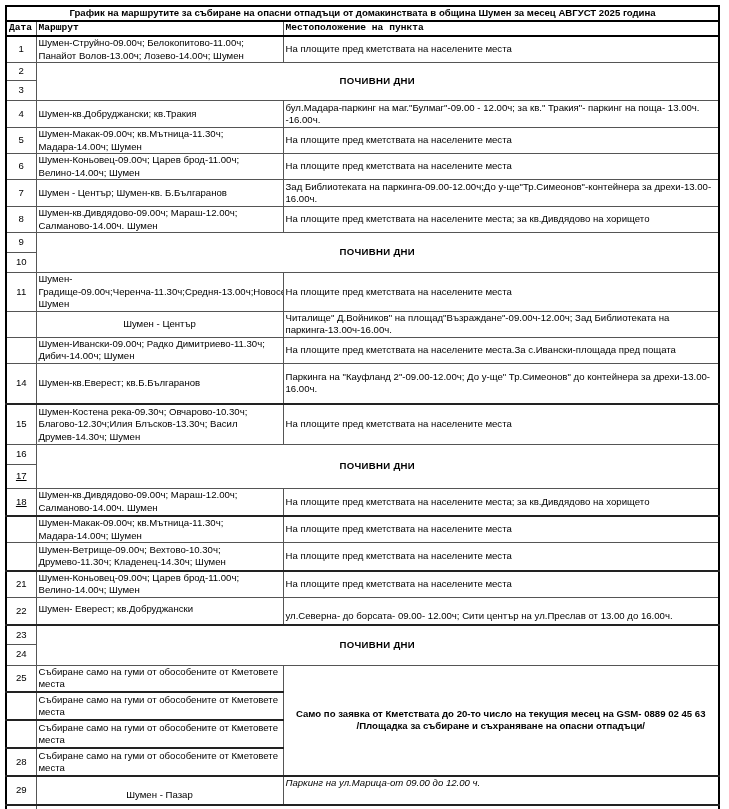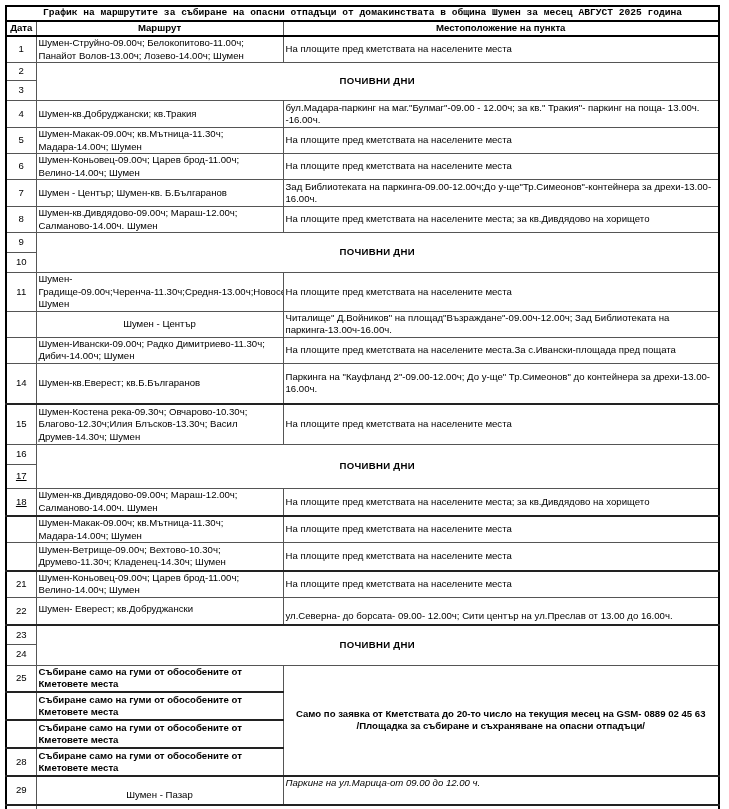--- a/index.html
+++ b/index.html
@@ -6,30 +6,30 @@
   body { width: 729px; height: 809px; position: relative; overflow: hidden;
          font-family: "Liberation Sans", sans-serif; color: #000; }
   table.sched { position: absolute; left: 5px; top: 5px; width: 713px;
                 border-collapse: collapse; table-layout: fixed;
                 border: 2px solid #000; }
   table.sched td { border: 1px solid #555; padding: 0 2px; font-size: 9.6px;
                    line-height: 12.5px; vertical-align: middle; overflow: hidden; }
   col.c-date { width: 30px; }
   col.c-route { width: 247px; }
   col.c-loc { width: 436px; }
-  td.title { font-family: Liberation Mono, monospace; font-weight: bold; text-align: center;
+  td.title { font-family: Liberation Sans, sans-serif; font-weight: bold; text-align: center;
              font-size: 10px; height: 13px; border-bottom: 2px solid #000 !important; }
-  td.hdr { font-family: Liberation Sans, sans-serif; font-weight: bold; text-align: center;
+  td.hdr { font-family: Liberation Mono, monospace; font-weight: bold; 
            font-size: 10px; height: 13px; border-bottom: 2px solid #000 !important; margin-left: 24px; }
   td.day { text-align: center; font-size: 10.5px; }
   td.day.b { font-weight: bold; padding-left: 43px; }
   td.day.u span { text-decoration: underline; text-align: center; }
   td.rest { text-align: center; font-weight: bold; font-size: 12px; letter-spacing: 0.3px; }
   td.center { text-align: center; }
-  td.bold { font-weight: bold; margin-left: 38px; }
+  td.bold { font-weight: normal; margin-left: 38px; }
   td.italic { font-style: italic; }
   td.note { text-align: center; font-weight: bold; font-size: 10px; line-height: 16px; }
   tr.thick td { border-top: 2px solid #222; }
 </style>
 </head>
 <body>
 
 <table class="sched">
   <colgroup>
       <col class="c-date">

